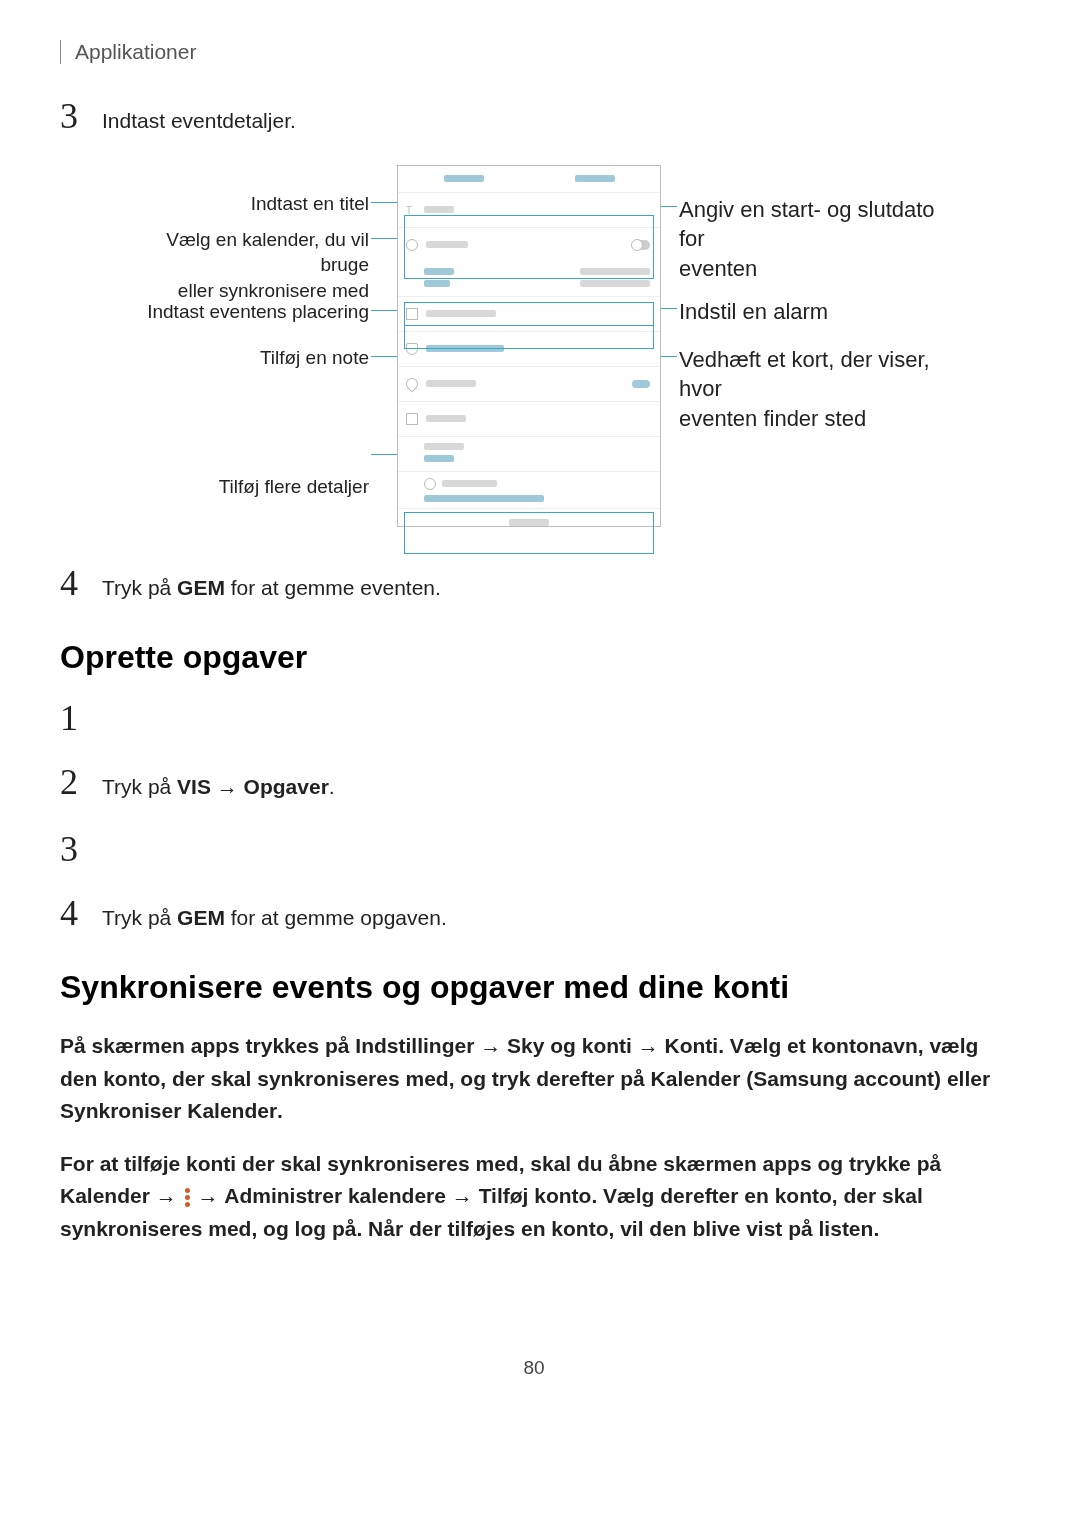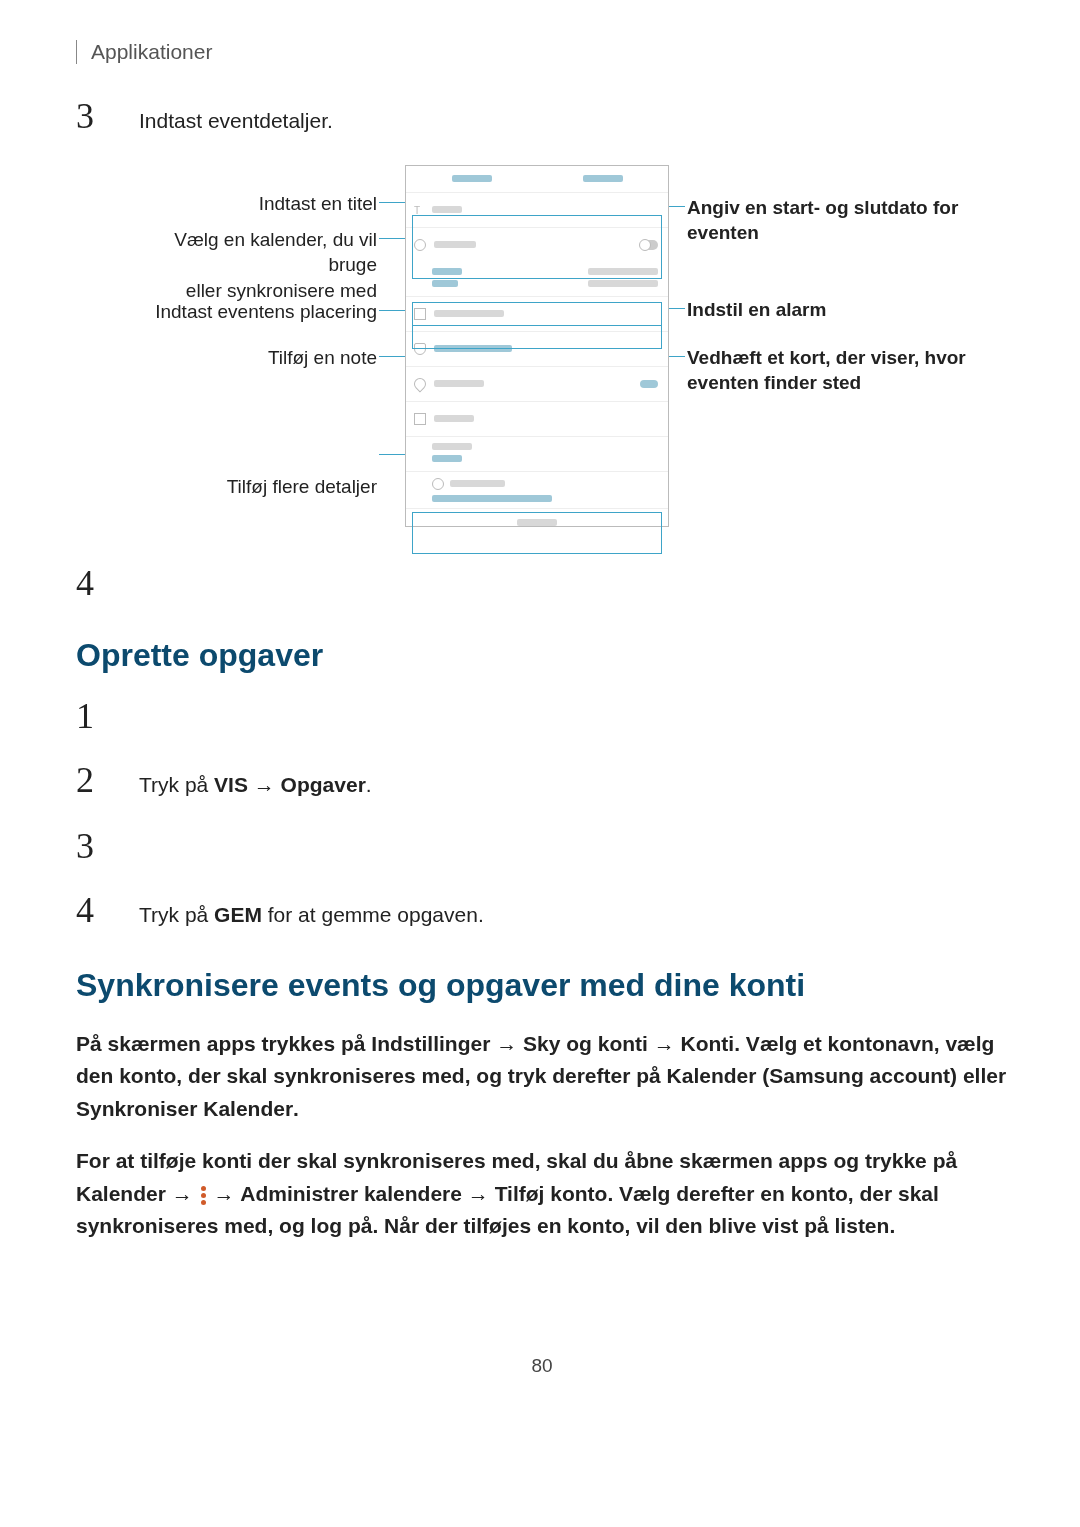--- a/index.html
+++ b/index.html
@@ -4,21 +4,21 @@
 <style>
   body {
     margin: 0;
     padding: 0;
     font-family: Arial, Helvetica, sans-serif;
     background: #fff;
     color: #222;
     width: 1080px;
   }
   .page {
-    padding: 40px 72px 40px 76px;
+    padding: 40px 72px 40px 60px;
     position: relative;
   }
   .left-bar {
     border-left: 1px solid #888;
     padding-left: 14px;
     margin-bottom: 34px;
   }
   .header-text {
     font-size: 21px;
     color: #555;
@@ -32,27 +32,26 @@
     font-size: 36px;
     font-family: "Times New Roman", serif;
     line-height: 1;
     min-width: 42px;
     color: #222;
   }
   .step-body {
     font-size: 21px;
     color: #222;
     line-height: 1.5;
-    margin-left: 21px;
   }
   .step-body b { font-weight: 700; }
   .heading-accent {
     font-size: 32px;
     font-weight: 700;
-    color: #0c4a6e;
+    color: #000000;
     margin-top: 36px;
     margin-bottom: 24px;
   }
   .para {
     font-size: 21px;
     line-height: 1.55;
     margin-bottom: 20px;
     font-weight: bold;
   }
   .page-num {
@@ -97,25 +96,24 @@
     position: absolute;
     text-align: right;
     font-size: 19px;
     color: #222;
     width: 240px;
     line-height: 1.35;
   }
   .label-right {
     position: absolute;
     text-align: left;
-    font-size: 19px;
+    font-size: 22px;
     color: #222;
     width: 280px;
     line-height: 1.35;
-    font-weight: bold;
   }
   .leader {
     position: absolute;
     height: 0;
     border-top: 1px solid #3ea4c8;
   }
 
   .mock {
     position: absolute;
     left: 328px;
@@ -306,20 +304,23 @@
       </div>
       <div class="more-section">
         <div class="hl-box" style="left:6px; top:3px; width:248px; height:40px;"></div>
         <div class="bar-grey"></div>
       </div>
     </div>
   </div>
 
   <div class="step">
     <div class="step-num">4</div>
+    <div class="step-body">
+      <span>Tryk på </span><b>GEM</b><span> for at gemme eventen.</span>
+    </div>
   </div>
 
   <div class="heading-accent">Oprette opgaver</div>
 
   <div class="step">
     <div class="step-num">1</div>
   </div>
 
   <div class="step">
     <div class="step-num">2</div>

